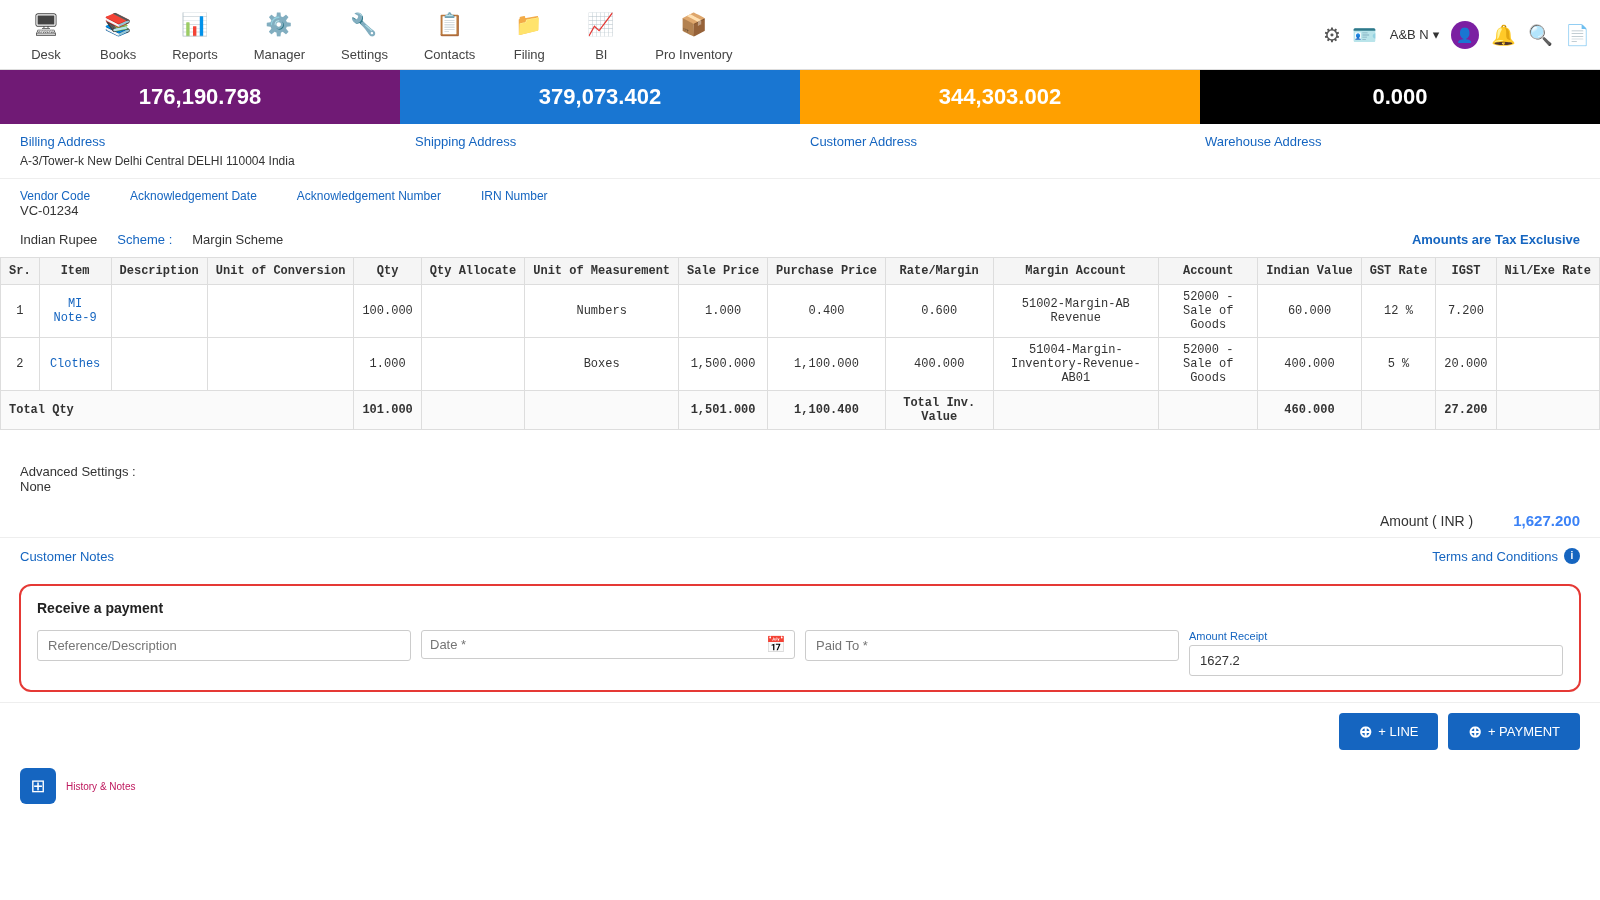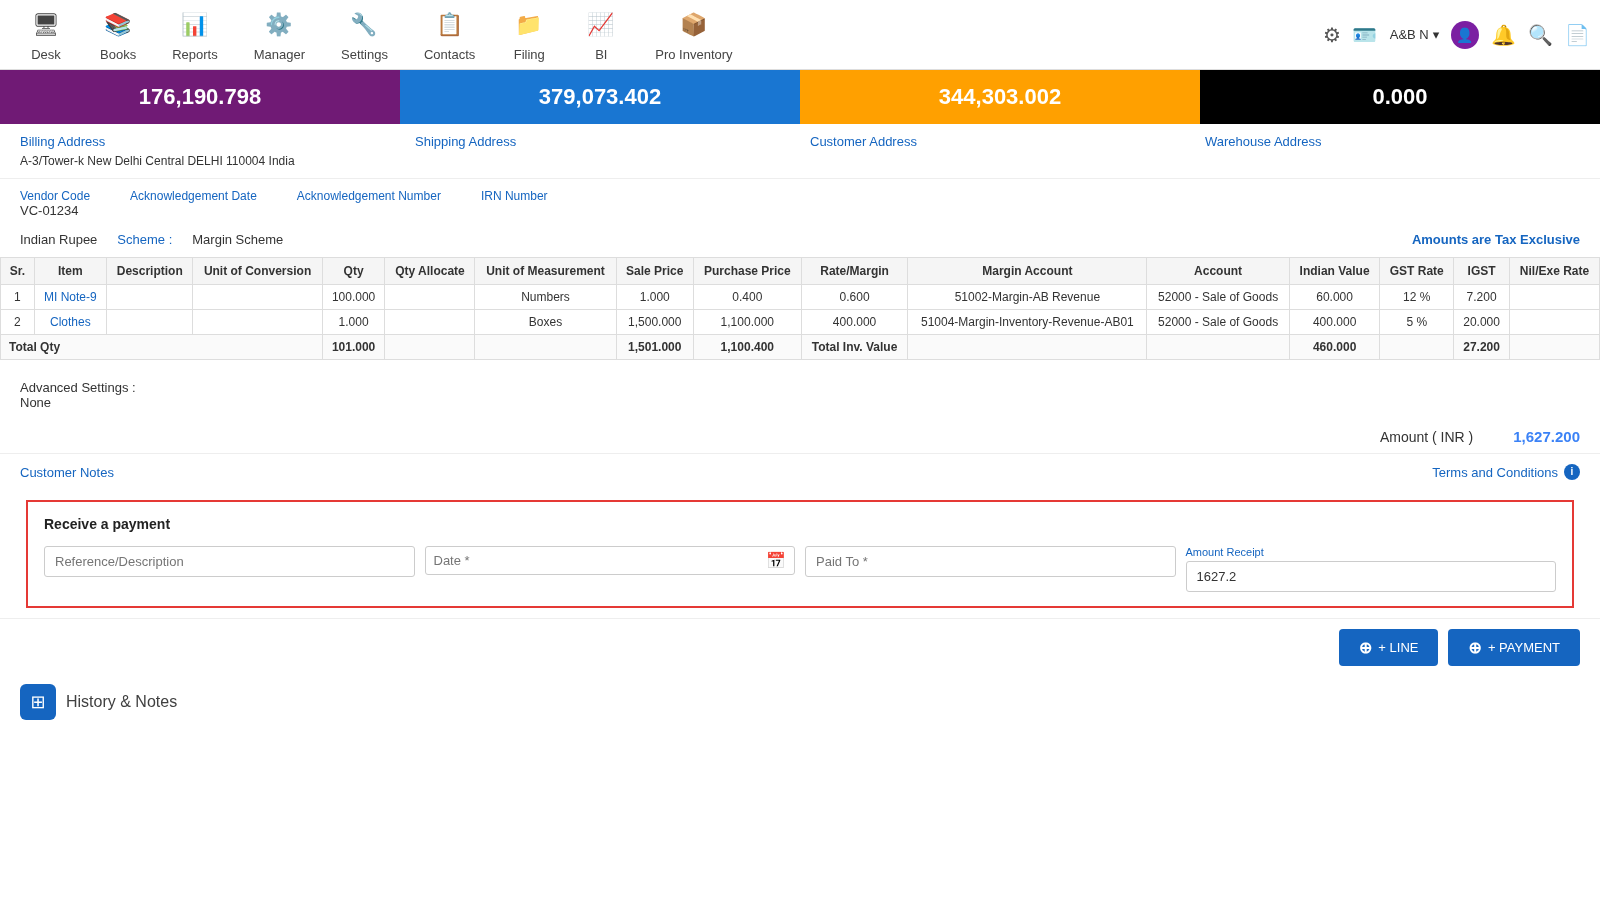--- a/index.html
+++ b/index.html
@@ -54,21 +54,21 @@
       display: flex; align-items: center; padding: 10px 20px;
       justify-content: space-between;
     }
     .scheme-left { display: flex; align-items: center; gap: 20px; }
     .scheme-label { font-size: 13px; color: #1565c0; }
     .scheme-value { font-size: 13px; }
     .currency-label { font-size: 13px; color: #333; }
     .tax-exclusive { color: #1565c0; font-size: 13px; font-weight: bold; }
 
     
-    .table-wrapper { overflow-x: auto; margin: 0 0 10px; }
+    .table-wrapper { overflow-x: auto; margin: 0 0 24px; font-family: Liberation Mono, monospace; }
     table { width: 100%; border-collapse: collapse; font-size: 12px; }
     th {
       background: #f5f5f5; border: 1px solid #ddd; padding: 6px 8px;
       text-align: center; font-weight: bold; color: #333; white-space: nowrap;
     }
     td { border: 1px solid #ddd; padding: 5px 8px; text-align: center; }
     .td-link { color: #1565c0; text-decoration: none; }
     .td-left { text-align: left; }
     .total-row td { font-weight: bold; background: #fafafa; }
 
@@ -88,23 +88,23 @@
     
     .links-row {
       display: flex; justify-content: space-between; align-items: center;
       padding: 10px 20px; border-top: 1px solid #eee;
     }
     .links-row a { color: #1565c0; text-decoration: none; font-size: 13px; }
     .terms-right { display: flex; align-items: center; gap: 6px; }
 
     
     .receive-payment-section {
-      margin: 10px 26px;
+      margin: 10px 19px;
       border: 2px solid #e53935;
-      border-radius: 0;
+      border-radius: 12px;
       padding: 14px 16px;
       background: #fff;
     }
     .receive-payment-title { font-size: 14px; font-weight: bold; color: #222; margin-bottom: 14px; }
     .payment-fields { display: flex; gap: 10px; align-items: flex-start; }
     .payment-field { flex: 1; display: flex; flex-direction: column; }
     .payment-input {
       border: 1px solid #ccc; border-radius: 3px; padding: 7px 10px;
       font-size: 13px; color: #333; background: #fff; width: 100%;
     }
@@ -126,21 +126,21 @@
     .btn-payment {
       background: #1565c0; color: #fff; border: none; padding: 9px 20px;
       border-radius: 4px; cursor: pointer; font-size: 13px;
       display: flex; align-items: center; gap: 6px;
     }
     .btn-plus { font-size: 16px; font-weight: bold; }
 
     
     .history-section { padding: 8px 20px; display: flex; align-items: center; gap: 10px; }
     .history-icon { width: 36px; height: 36px; background: #1565c0; border-radius: 6px; display: flex; align-items: center; justify-content: center; color: #fff; font-size: 18px; cursor: pointer; }
-    .history-label { font-size: 16px; color: #404040; }
+    .history-label { font-size: 10px; color: #be185d; }
 
     
     .info-icon { display: inline-block; width: 16px; height: 16px; background: #1565c0; color: #fff; border-radius: 50%; text-align: center; line-height: 16px; font-size: 10px; font-weight: bold; cursor: pointer; }
   </style>
 </head>
 <body>
 
 <nav class="top-nav">
   <div class="nav-items">
     <a class="nav-item">

